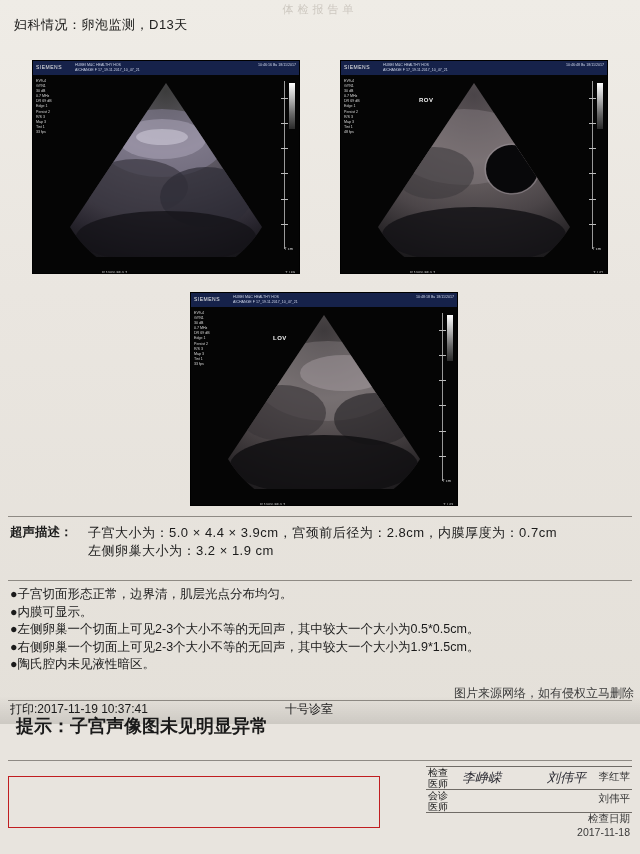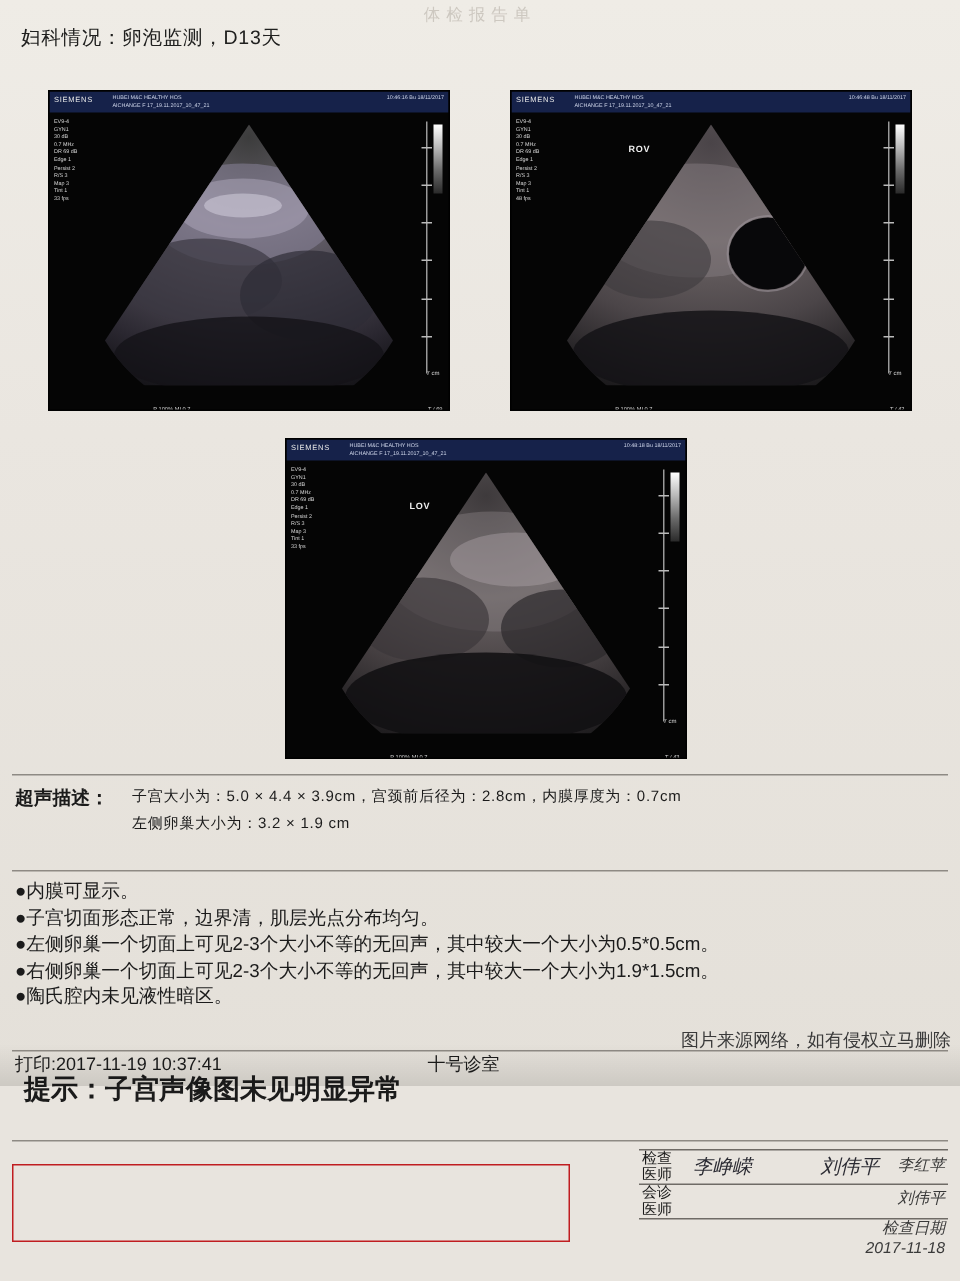--- a/index.html
+++ b/index.html
@@ -56,21 +56,21 @@
   }
   .ruler i{position:absolute;right:-3px;width:7px;height:1px;background:#bbb;}
   .cbar{
     position:absolute;right:4px;top:22px;width:6px;height:46px;
     background:linear-gradient(180deg,#ffffff,#b9b9b9,#6a6a6a,#2a2a2a);
   }
   
   .rule{position:absolute;left:8px;width:624px;height:1px;background:#8e8a84;}
   .sec-label{position:absolute;font-size:12.5px;font-weight:bold;}
   .mono-line{
-    position:absolute;font-size:10px;letter-spacing:0.5px;white-space:pre;
+    position:absolute;font-size:13px;letter-spacing:0.5px;white-space:pre;
   }
   .bullets{position:absolute;left:10px;font-size:12.5px;line-height:17.5px;}
   .bullets div{white-space:nowrap;}
   .tip{position:absolute;left:16px;font-size:18px;font-weight:bold;}
   
   .sigtbl{position:absolute;right:8px;top:766px;width:206px;font-size:11px;}
   .sigrow{display:flex;border-top:1px solid #6f6b66;height:22px;align-items:center;}
   .sigrow:last-child{border-bottom:1px solid #6f6b66;}
   .sigkey{width:34px;line-height:11px;font-size:10px;padding-left:2px;}
   .sigval{flex:1;font-family:"Liberation Serif",serif;font-style:italic;color:#2b2b33;font-size:13px;}
@@ -79,21 +79,21 @@
     position:absolute;left:8px;top:776px;width:372px;height:52px;
     border:1px solid #c01d20;color:#c01d20;font-size:12.5px;line-height:19px;
     box-sizing:border-box;padding:3px 4px 0 4px;font-weight:bold;
   }
   .footline{position:absolute;left:10px;bottom:6px;font-size:12px;}
   .footcenter{position:absolute;left:285px;bottom:6px;font-size:12px;}
   .watermark{
     position:absolute;right:6px;bottom:22px;font-size:12px;color:#3a3a3a;
     background:rgba(255,255,255,.0);
   }
-  .faint-right{position:absolute;right:10px;font-size:10.5px;color:#3a3a3a;font-style:italic;}
+  .faint-right{position:absolute;right:10px;font-size:10.5px;color:#3a3a3a;}
   .bottom-shadow{
     position:absolute;left:0;bottom:0;width:640px;height:28px;
     background:linear-gradient(180deg,rgba(0,0,0,0) 0%,rgba(0,0,0,.10) 100%);
   }
 </style>
 </head>
 <body>
 
 <div class="page">
 
@@ -253,22 +253,22 @@
 
   <div class="rule" style="top:516px;"></div>
 
   <div class="sec-label" style="left:10px;top:524px;">超声描述：</div>
   <div class="mono-line" style="left:88px;top:524px;">子宫大小为：5.0 × 4.4 × 3.9cm，宫颈前后径为：2.8cm，内膜厚度为：0.7cm</div>
   <div class="mono-line" style="left:88px;top:542px;">左侧卵巢大小为：3.2 × 1.9 cm</div>
 
   <div class="rule" style="top:580px;"></div>
 
   <div class="bullets" style="top:586px;">
+    <div>●子宫切面形态正常，边界清，肌层光点分布均匀。</div>
     <div>●内膜可显示。</div>
-    <div>●子宫切面形态正常，边界清，肌层光点分布均匀。</div>
     <div>●左侧卵巢一个切面上可见2-3个大小不等的无回声，其中较大一个大小为0.5*0.5cm。</div>
     <div>●右侧卵巢一个切面上可见2-3个大小不等的无回声，其中较大一个大小为1.9*1.5cm。</div>
     <div>●陶氏腔内未见液性暗区。</div>
   </div>
 
   <div class="rule" style="top:700px;"></div>
   <div class="tip" style="top:714px;">提示：子宫声像图未见明显异常</div>
   <div class="rule" style="top:760px;"></div>
 
   <div class="sigtbl">

